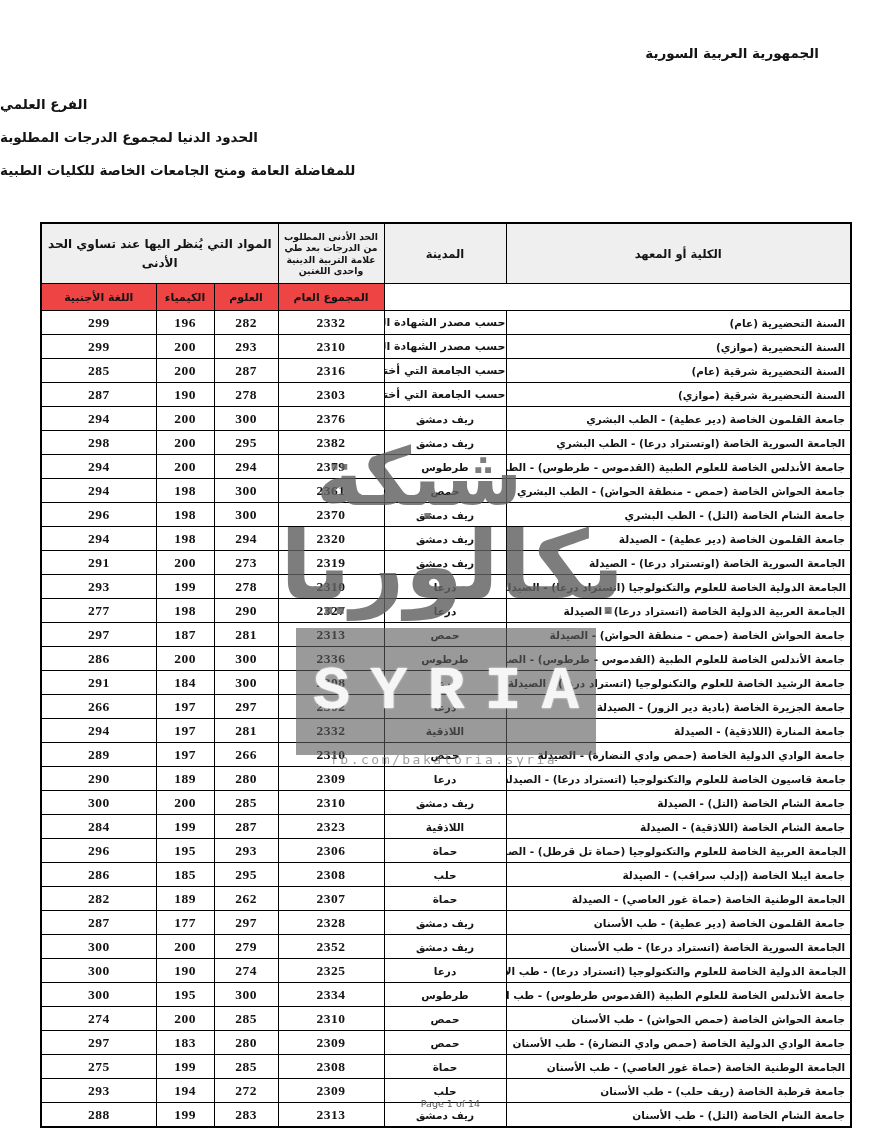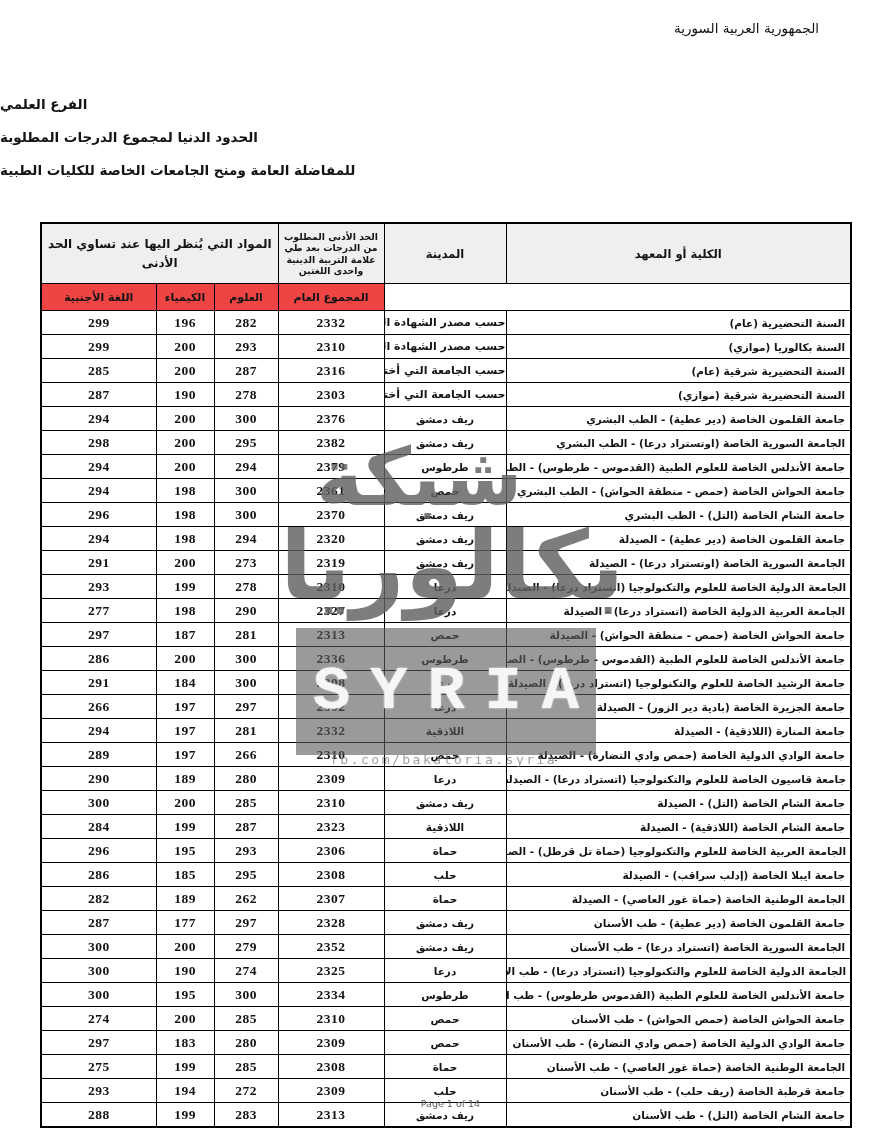--- a/index.html
+++ b/index.html
@@ -3,22 +3,22 @@
 <meta charset="utf-8">
 <style>
   html,body{margin:0;padding:0;background:#888;}
   .page{
     position:relative;width:877px;height:1134px;background:#ffffff;
     margin:0 auto;overflow:hidden;
     font-family:"DejaVu Sans",sans-serif;color:#141414;
   }
   
   .org{
-    position:absolute;top:13px;right:58px;direction:rtl;text-align:right;
-    font-weight:normal;font-size:13.5px;line-height:31px;white-space:nowrap;
+    position:absolute;top:38px;right:58px;direction:rtl;text-align:right;
+    font-weight:bold;font-size:13.5px;line-height:31px;white-space:nowrap;
   }
   
   .titles{
     position:absolute;top:88px;left:0;width:877px;direction:rtl;text-align:left;
     font-weight:bold;font-size:13.5px;line-height:33px;
   }
   
   table.grid{
     position:absolute;top:222px;left:40px;width:810px;
     border-collapse:collapse;table-layout:fixed;direction:rtl;
@@ -106,21 +106,21 @@
     <tbody id="rows">
         <tr>
           <td class="c-college">السنة التحضيرية (عام)</td>
           <td class="c-city small">حسب مصدر الشهادة الثانوية</td>
           <td class="c-num">2332</td>
           <td class="c-num">282</td>
           <td class="c-num">196</td>
           <td class="c-num">299</td>
         </tr>
         <tr>
-          <td class="c-college">السنة بكالوريا (موازي)</td>
+          <td class="c-college">السنة التحضيرية (موازي)</td>
           <td class="c-city small">حسب مصدر الشهادة الثانوية</td>
           <td class="c-num">2310</td>
           <td class="c-num">293</td>
           <td class="c-num">200</td>
           <td class="c-num">299</td>
         </tr>
         <tr>
           <td class="c-college">السنة التحضيرية شرقية (عام)</td>
           <td class="c-city small">حسب الجامعة التي أختارها الطالب</td>
           <td class="c-num">2316</td>

